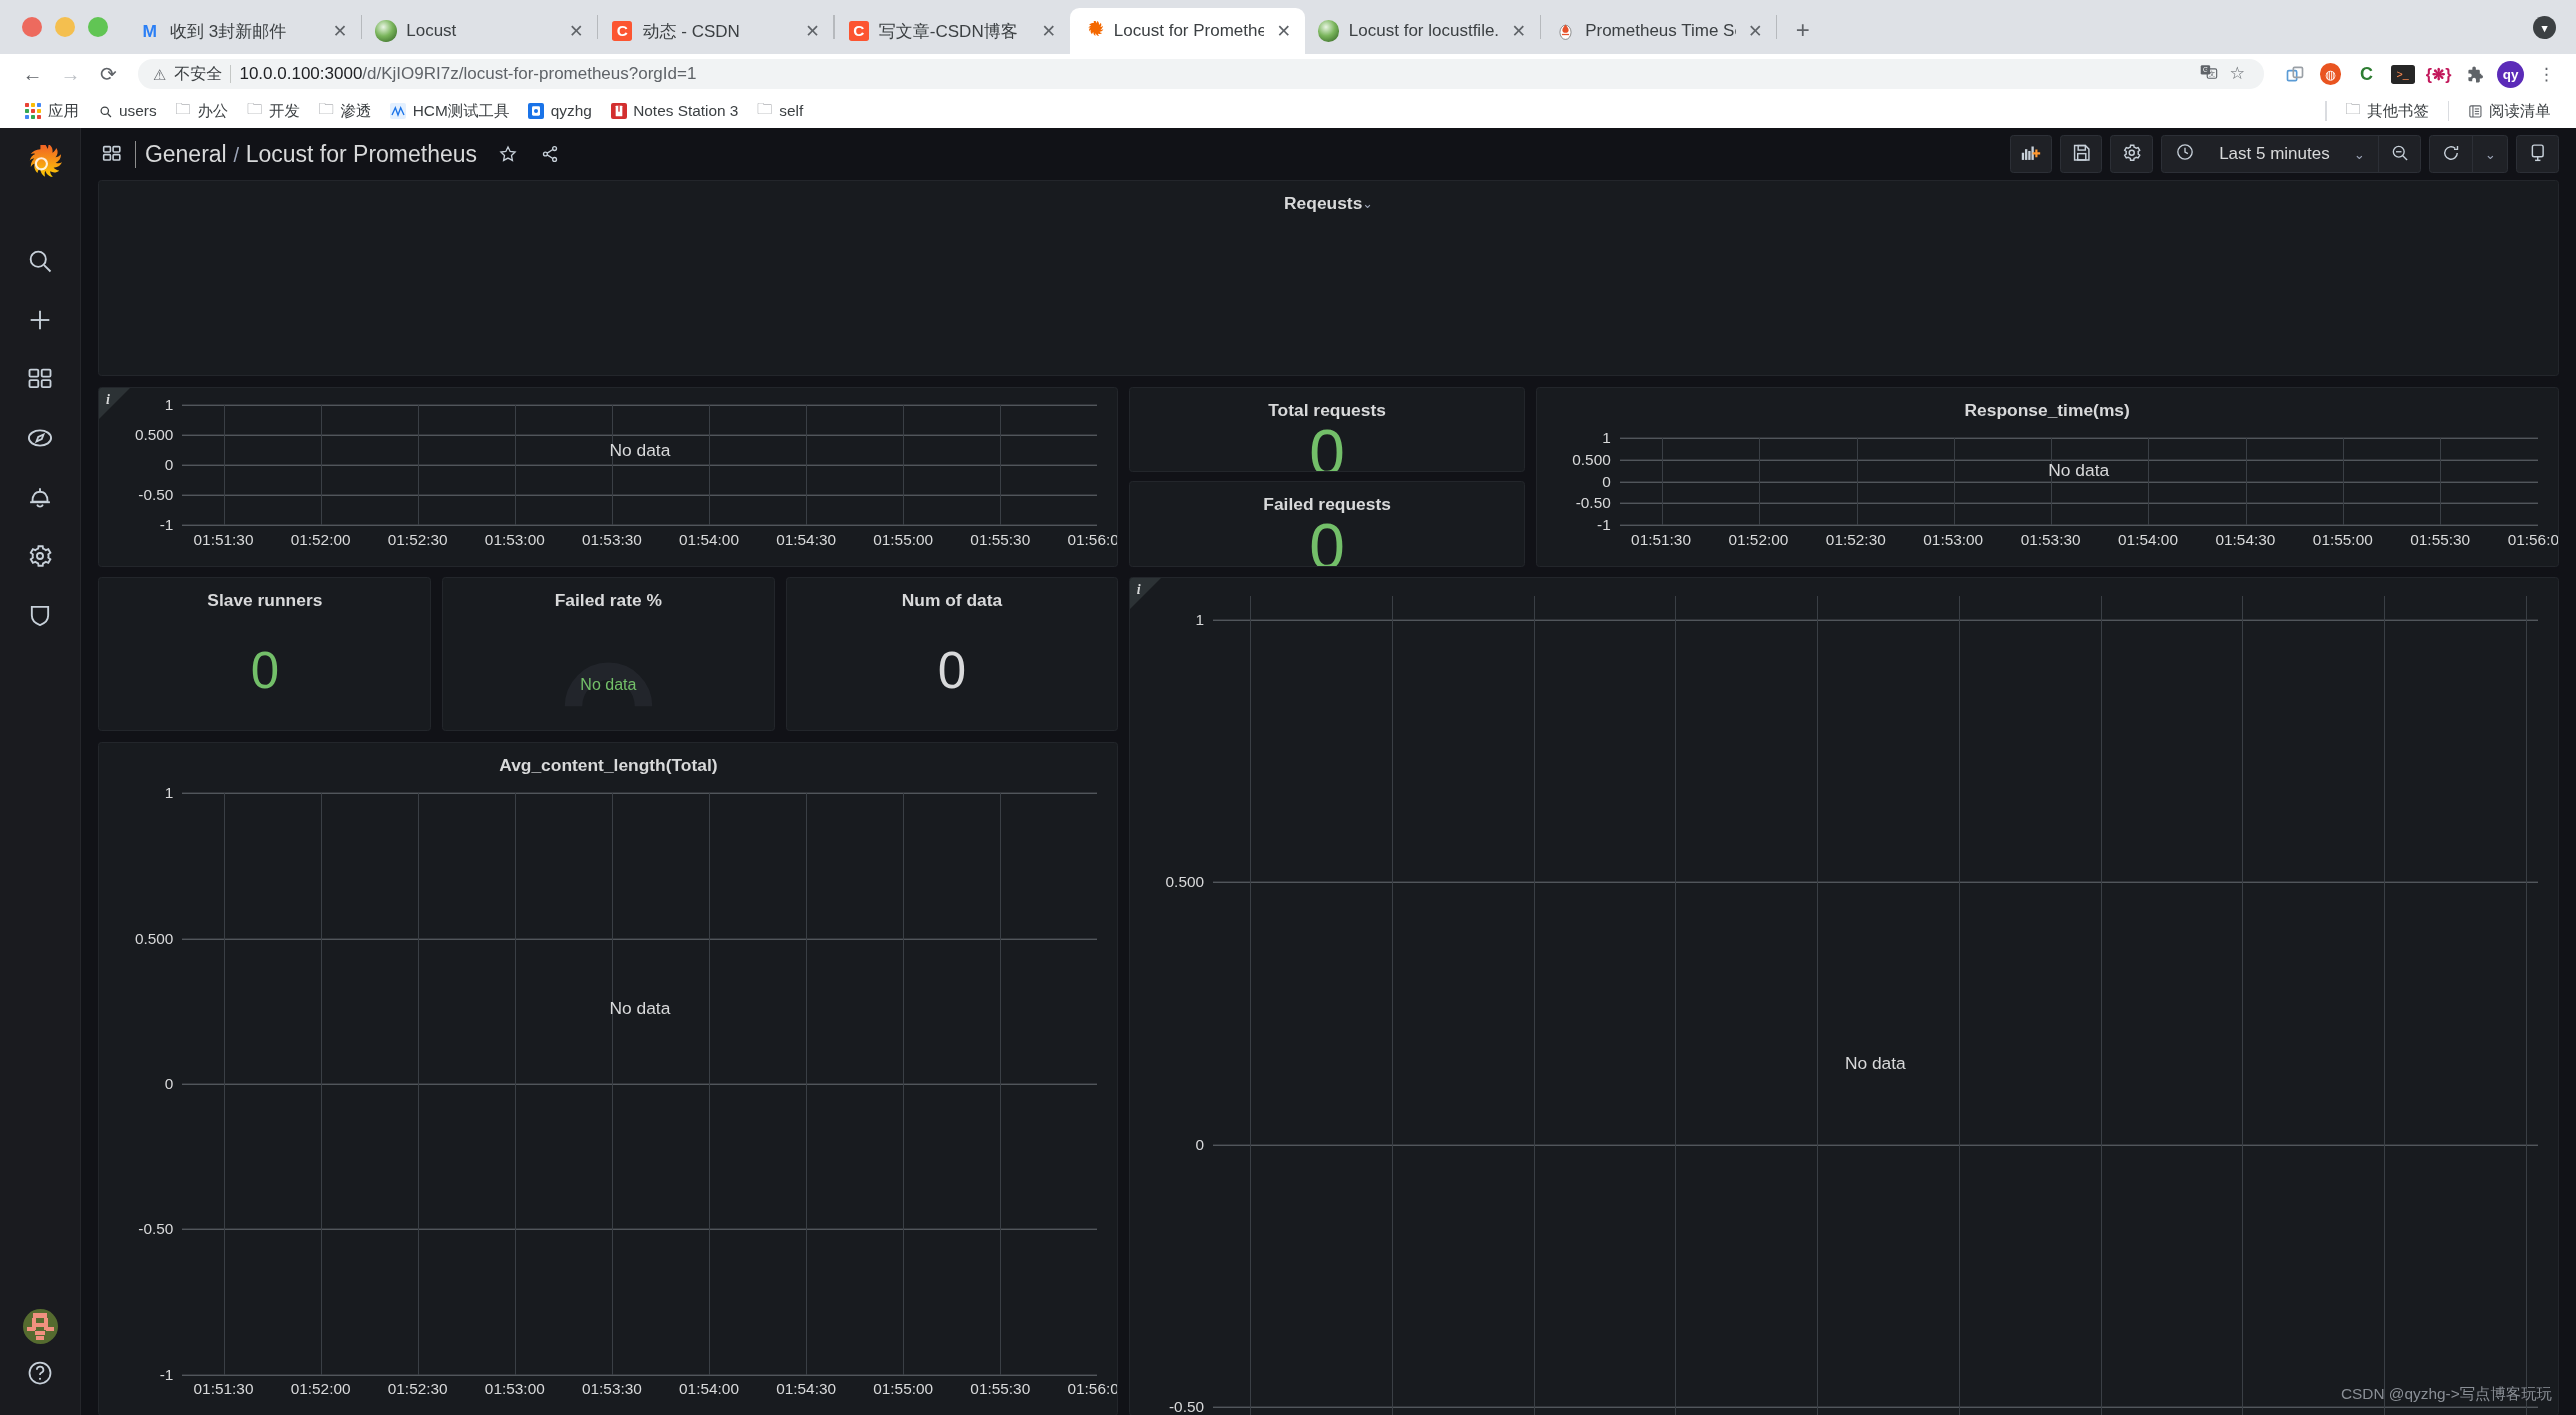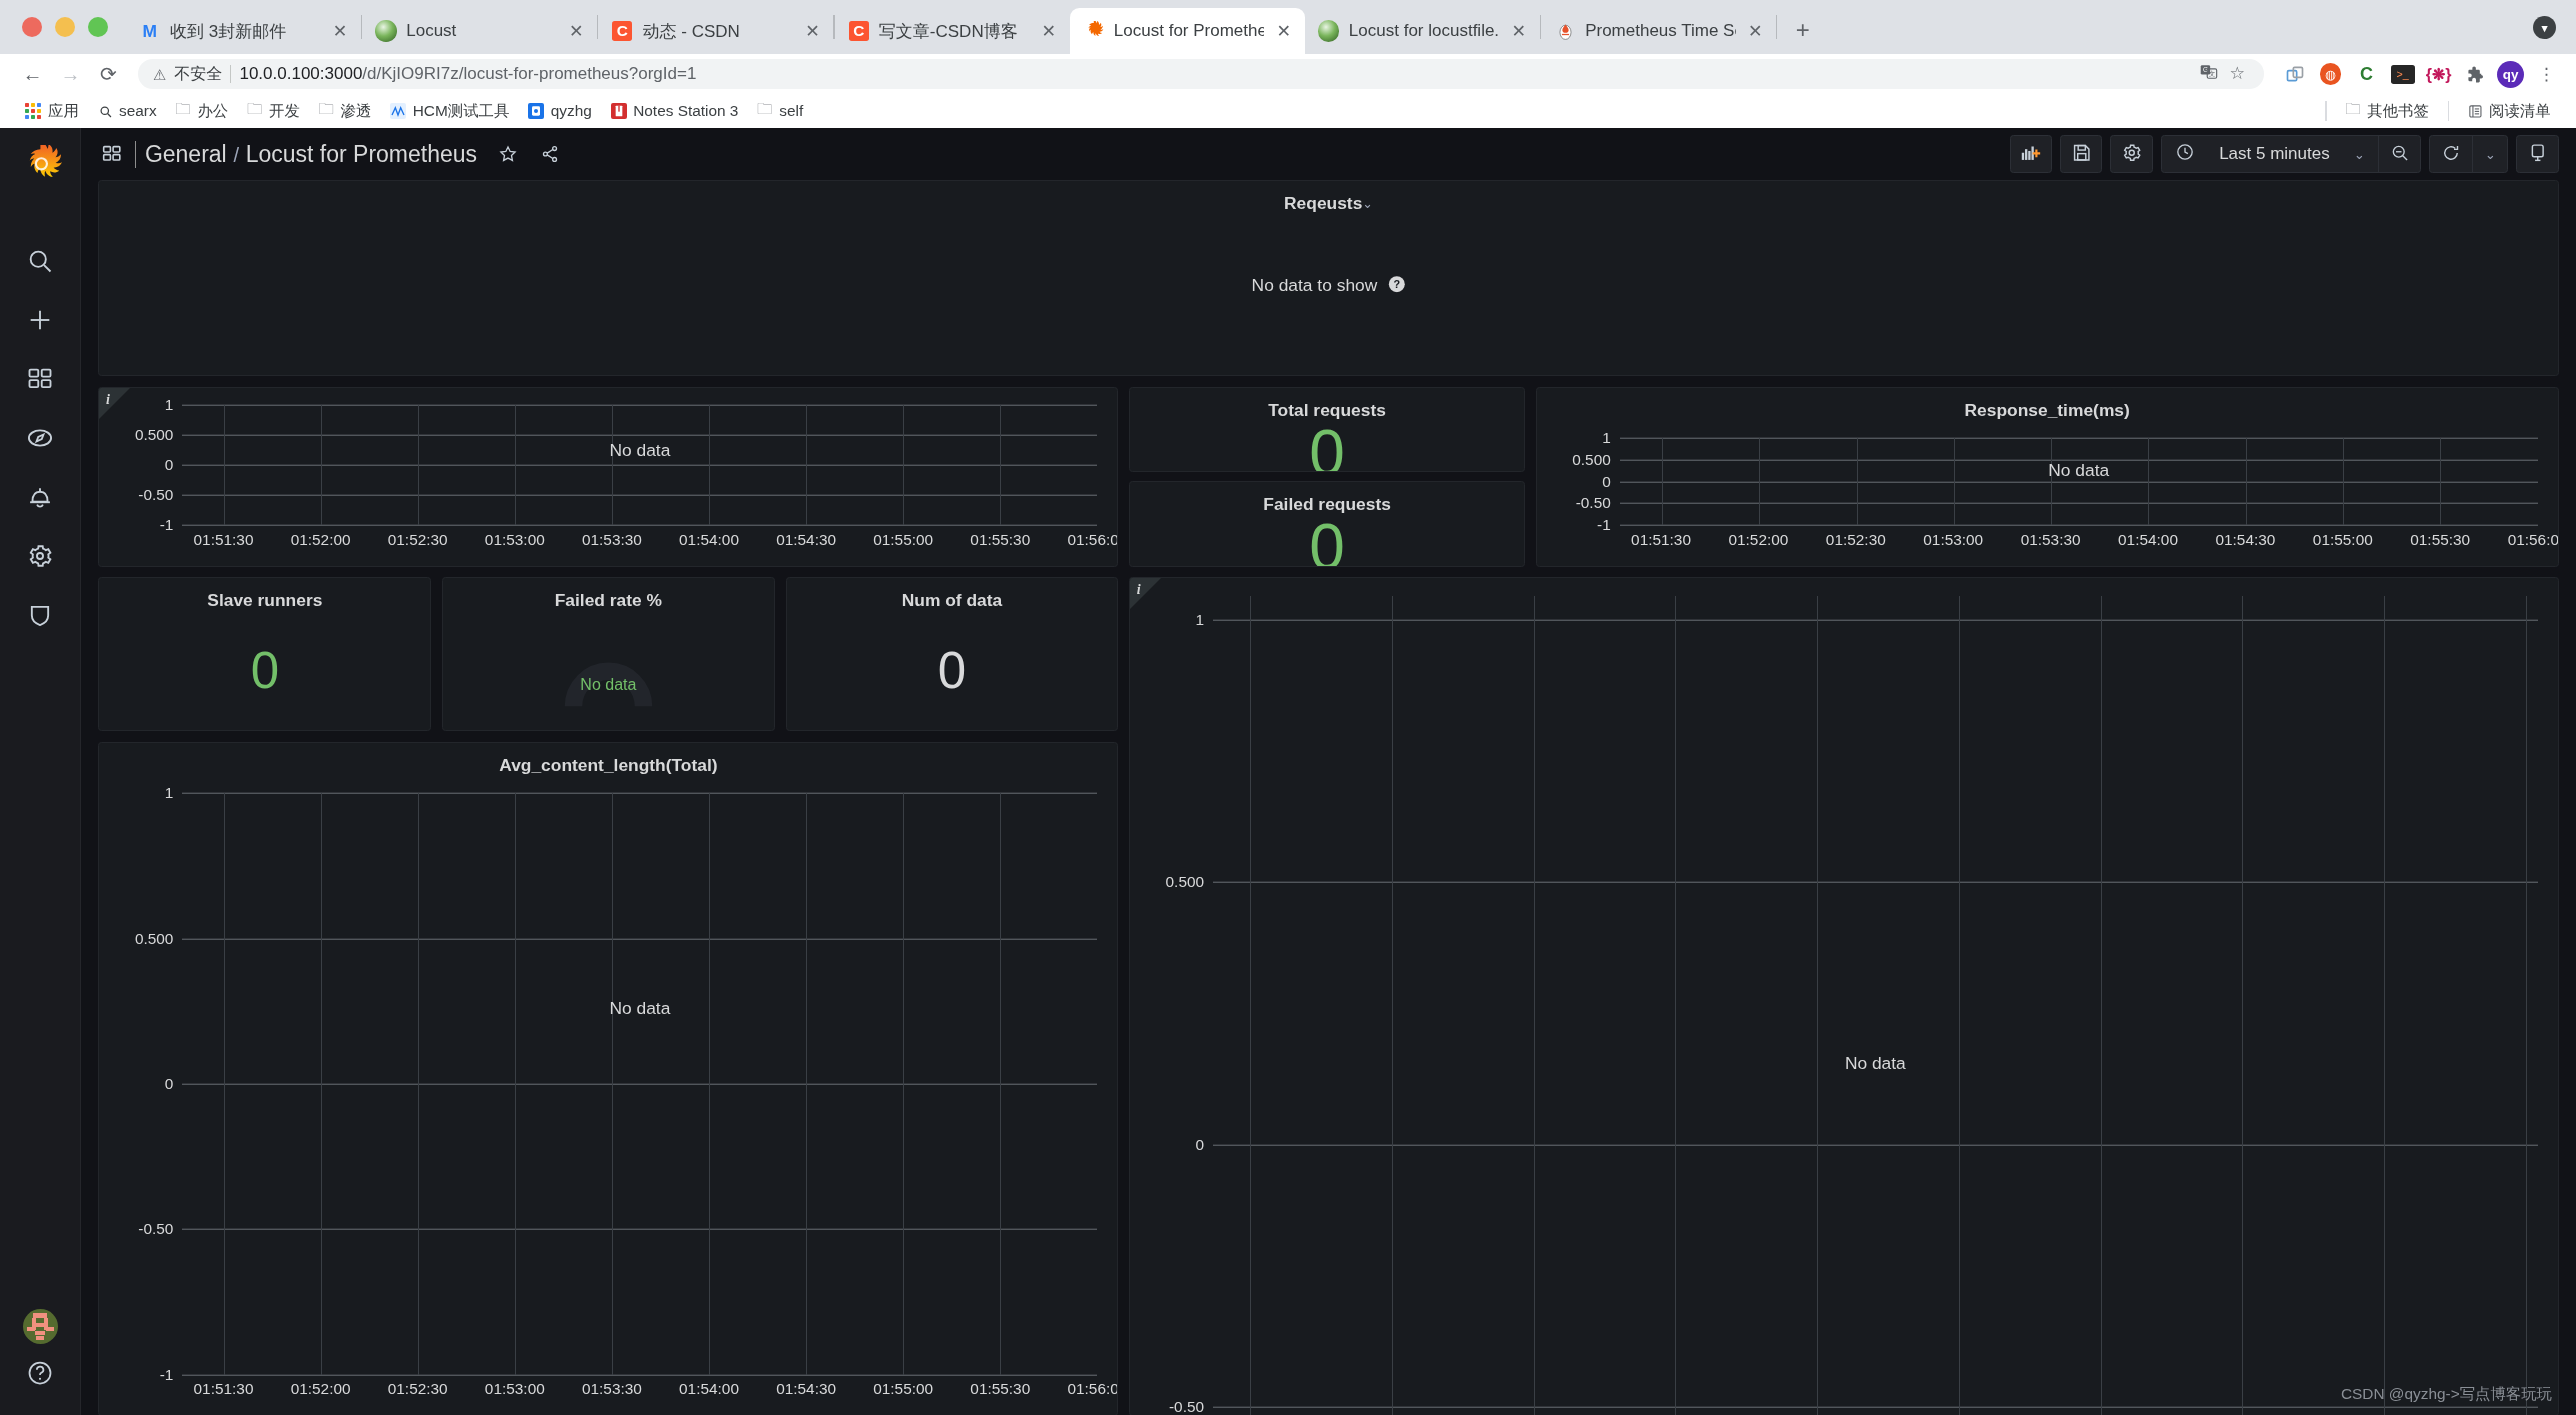--- a/index.html
+++ b/index.html
@@ -476,21 +476,21 @@
       </span>
       <span>应用</span>
     </div>
     <div class="bm">
       <span class="bm-icon">
         <svg viewBox="0 0 24 24" width="14.8" height="14.8" fill="none" stroke="#3c4043" stroke-width="2">
             <circle cx="11" cy="11" r="6"></circle>
             <line x1="15.5" y1="15.5" x2="21" y2="21"></line>
           </svg>
       </span>
-      <span>searx</span>
+      <span>users</span>
     </div>
     <div class="bm">
       <span class="bm-icon bm-folder">🗀</span>
       <span>办公</span>
     </div>
     <div class="bm">
       <span class="bm-icon bm-folder">🗀</span>
       <span>开发</span>
     </div>
     <div class="bm">
@@ -747,31 +747,20 @@
       </div>
     </div>
 
     <div id="g-dashboard">
 
       <div id="row1">
         <div class="panel" style="flex:1 1 auto">
           <div class="panel-title">
             <span>Reqeusts</span>
             <span class="panel-caret">⌄</span>
-          </div>
-          <div class="panel-body">
-            <div style="position:absolute;left:50%;top:44%;transform:translate(-50%,-50%);display:flex;align-items:center;gap:10.7px;">
-              <span style="font-size:17.4px;color:#d8d9da">No data to show</span>
-              <span>
-                <svg viewBox="0 0 24 24" width="17.4" height="17.4">
-                    <circle cx="12" cy="12" r="11" fill="#d8d9da"></circle>
-                    <text x="12" y="17" font-size="15" text-anchor="middle" fill="#181b1f" font-family="sans-serif" font-weight="bold">?</text>
-                  </svg>
-              </span>
-            </div>
           </div>
         </div>
       </div>
 
       <div id="row2">
 
         <div class="panel" style="flex:0 0 1020px">
           <div class="panel-info-corner"></div>
           <div class="panel-info-glyph">i</div>
           <div class="panel-body">

